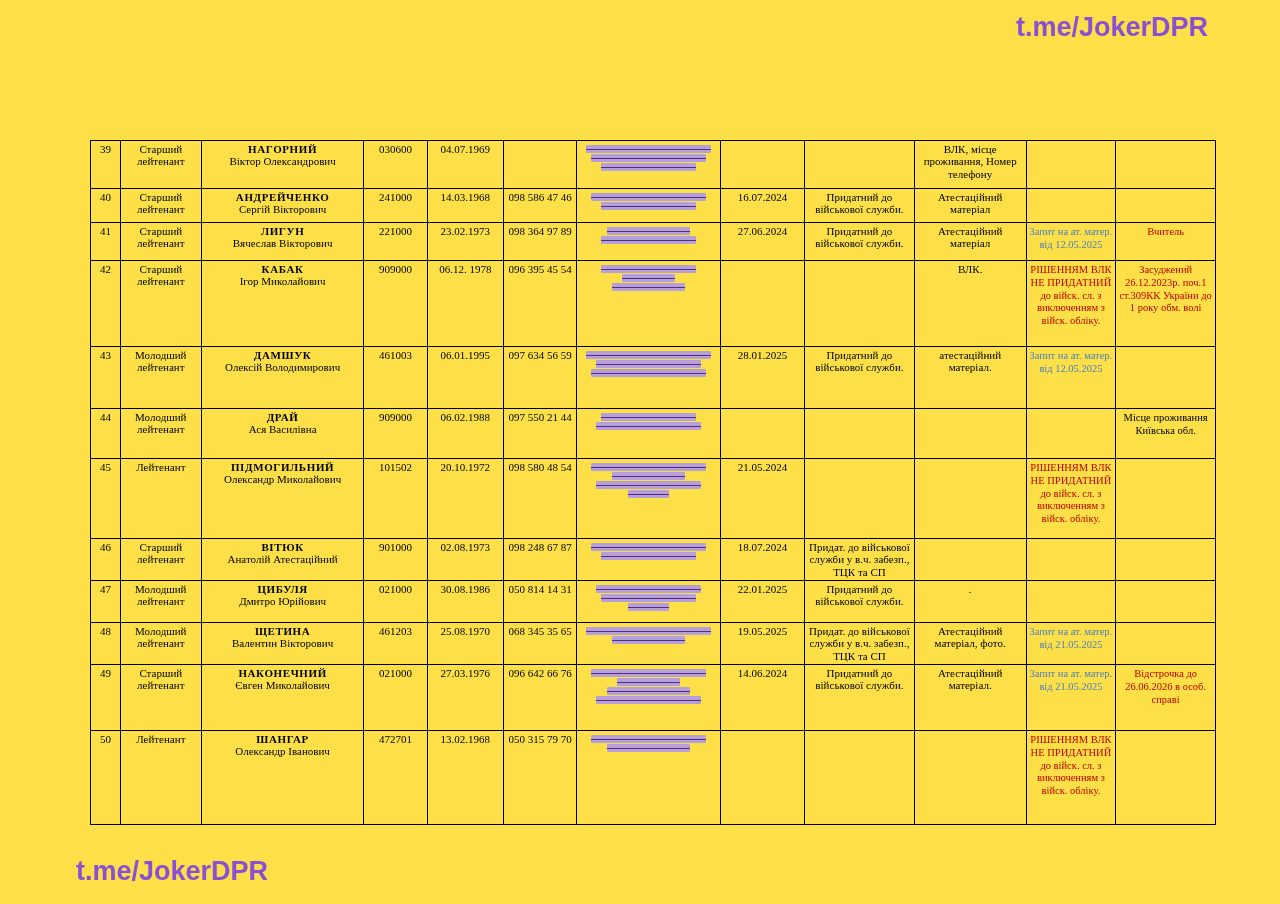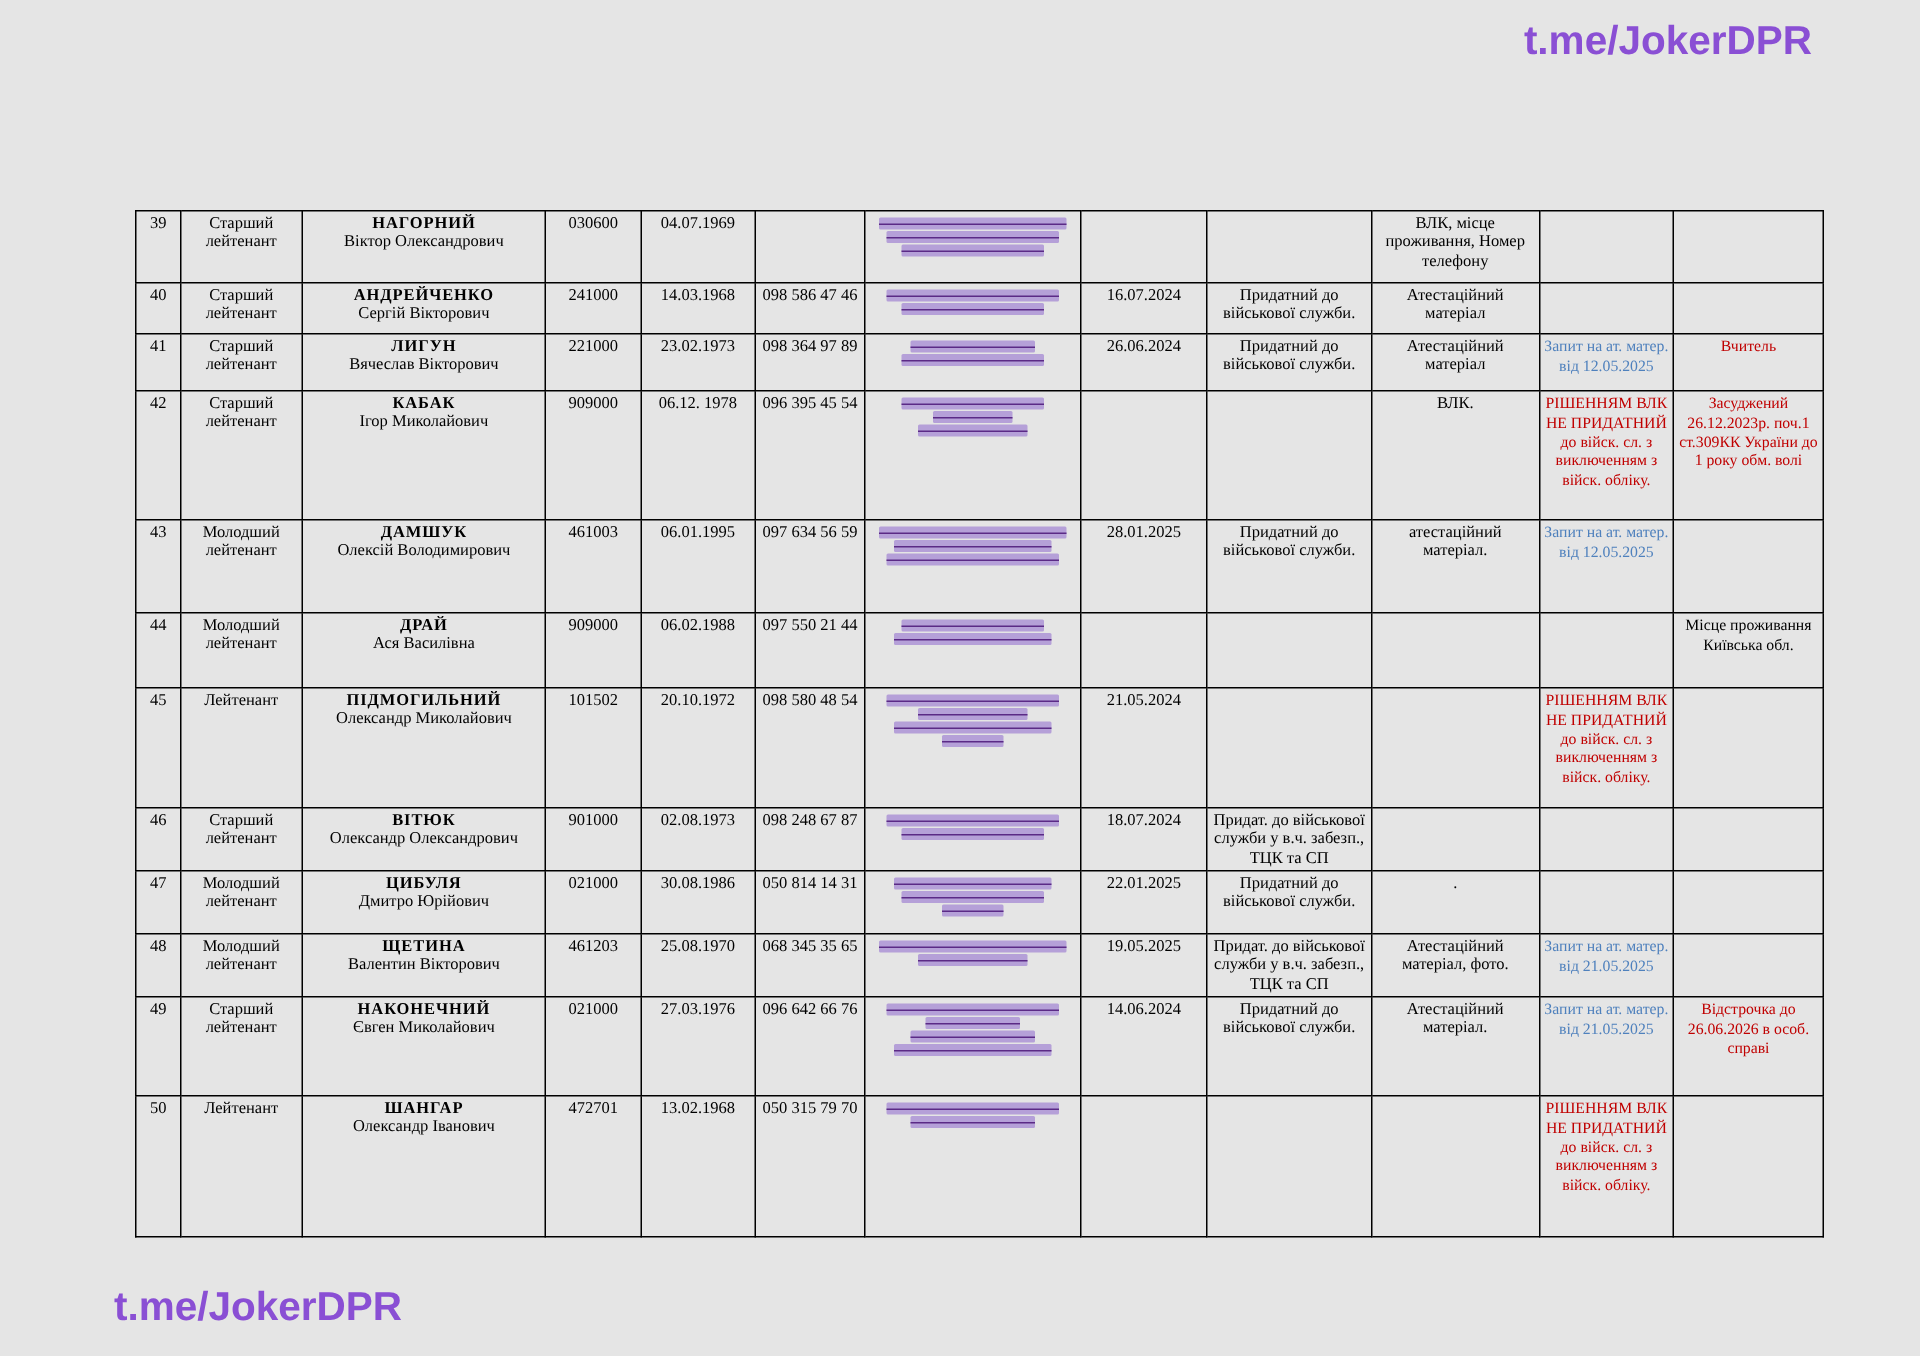--- a/index.html
+++ b/index.html
@@ -8,21 +8,21 @@
     background: #ffffff;
     width: 1280px;
     height: 904px;
     font-family: "Liberation Serif", serif;
   }
   .page {
     position: relative;
     width: 1280px;
     height: 904px;
     overflow: hidden;
-    background: #e5e5e5;
+    background: #fde047;
   }
   .watermark-top {
     position: absolute;
     right: 72px;
     top: 12px;
     font-family: "Liberation Sans", sans-serif;
     font-weight: bold;
     font-size: 27px;
     color: #8a4fd4;
     letter-spacing: 0px;
@@ -172,21 +172,21 @@
           <td class=""><span class="name-main">ЛИГУН</span><br><span class="name-sub">Вячеслав Вікторович</span></td>
           <td class="">221000</td>
           <td class="">23.02.1973</td>
           <td class="">098 364 97 89</td>
           <td class="">
             <div class="redact-wrap">
               <span class="redact r-64" style="width:64%"></span>
               <span class="redact r-72" style="width:72%"></span>
             </div>
           </td>
-          <td class="">26.06.2024</td>
+          <td class="">27.06.2024</td>
           <td class="">Придатний до військової служби.</td>
           <td class="">Атестаційний матеріал</td>
           <td class=""><span class="blue small">Запит на ат. матер. від 12.05.2025</span></td>
           <td class=""><span class="red small">Вчитель</span></td>
         </tr>
         <tr style="height: 86px;">
           <td class="">42</td>
           <td class="">Старший лейтенант</td>
           <td class=""><span class="name-main">КАБАК</span><br><span class="name-sub">Ігор Миколайович</span></td>
           <td class="">909000</td>
@@ -261,21 +261,21 @@
           </td>
           <td class="">21.05.2024</td>
           <td class=""></td>
           <td class=""></td>
           <td class=""><span class="red small">РІШЕННЯМ ВЛК НЕ ПРИДАТНИЙ до війск. сл. з виключенням з війск. обліку.</span></td>
           <td class=""></td>
         </tr>
         <tr style="height: 42px;">
           <td class="">46</td>
           <td class="">Старший лейтенант</td>
-          <td class=""><span class="name-main">ВІТЮК</span><br><span class="name-sub">Олександр Олександрович</span></td>
+          <td class=""><span class="name-main">ВІТЮК</span><br><span class="name-sub">Анатолій Атестаційний</span></td>
           <td class="">901000</td>
           <td class="">02.08.1973</td>
           <td class="">098 248 67 87</td>
           <td class="">
             <div class="redact-wrap">
               <span class="redact r-88" style="width:88%"></span>
               <span class="redact r-72" style="width:72%"></span>
             </div>
           </td>
           <td class="">18.07.2024</td>

